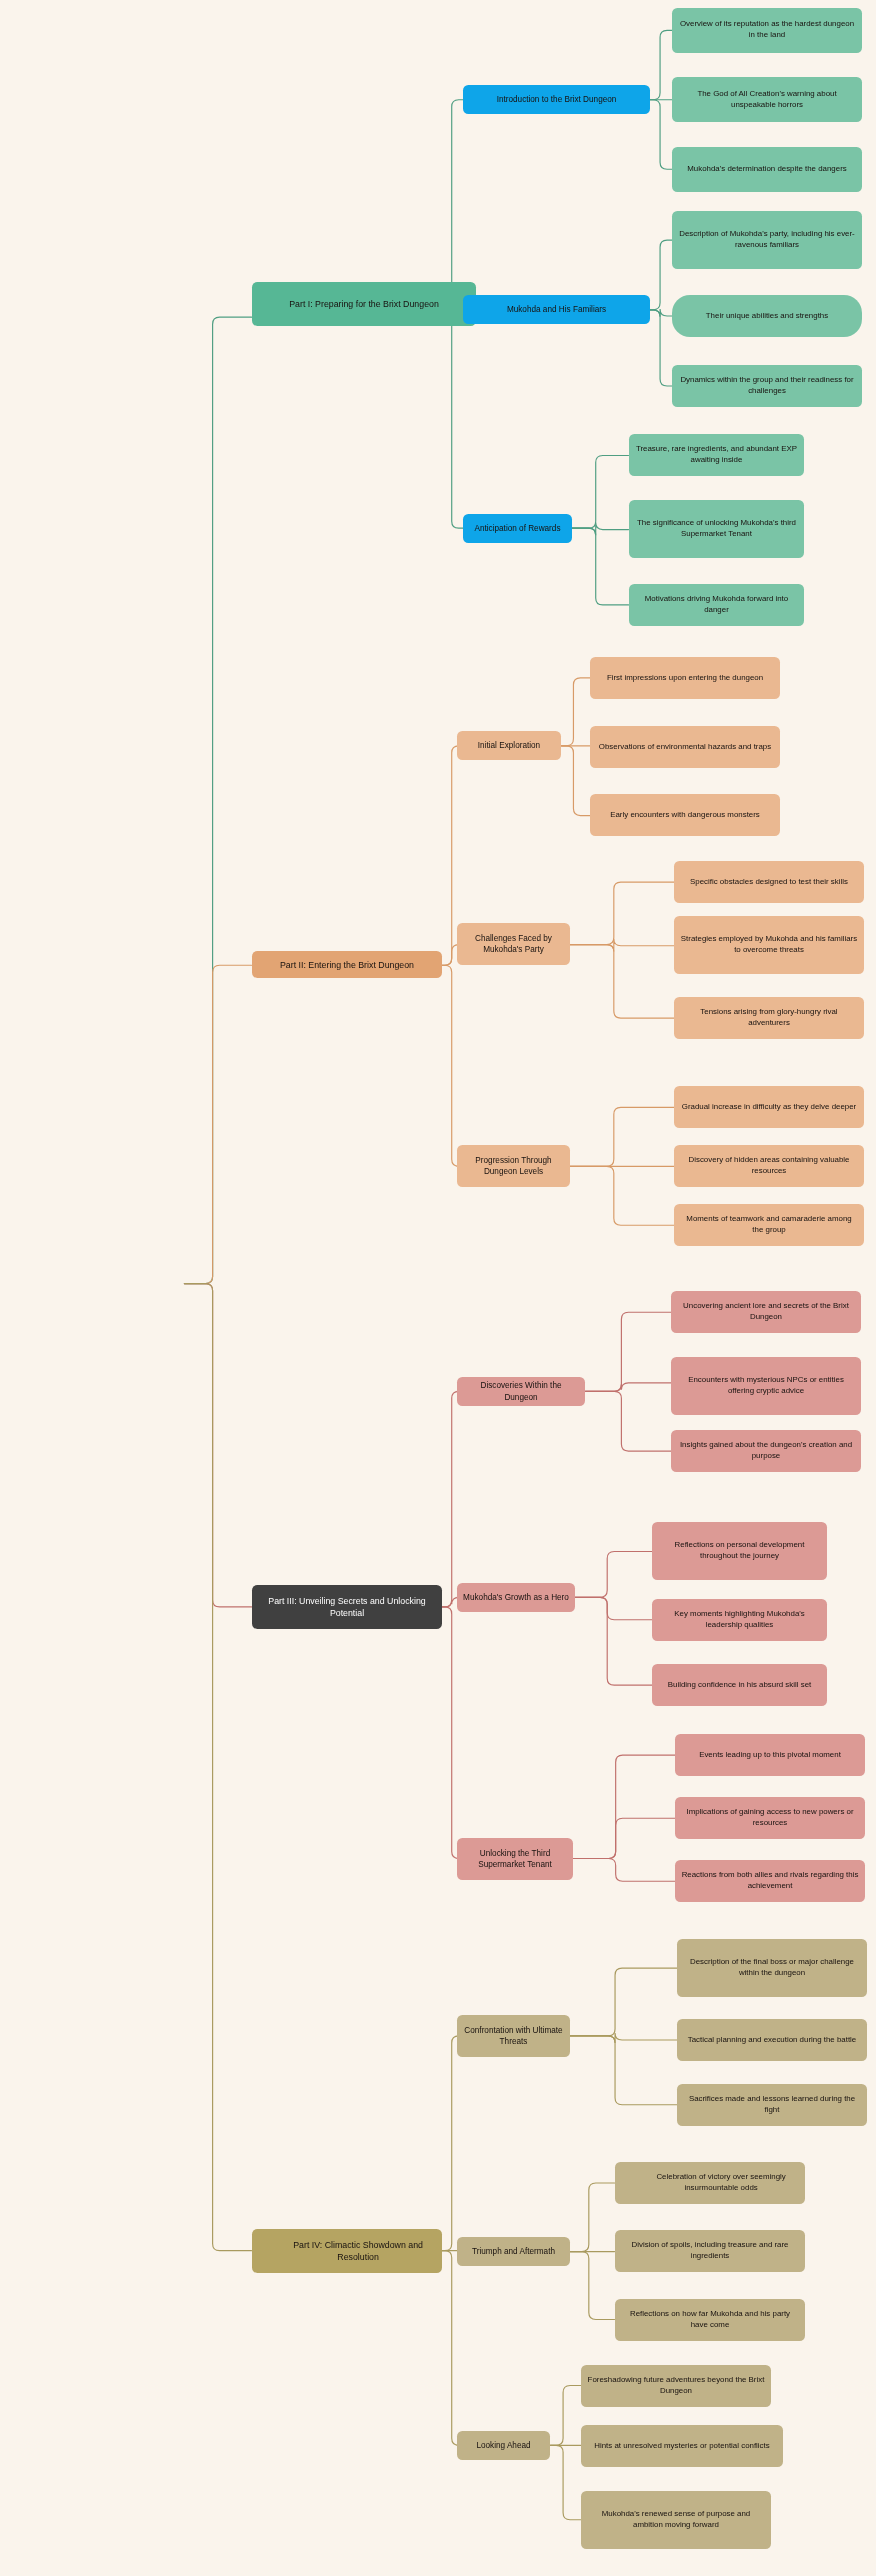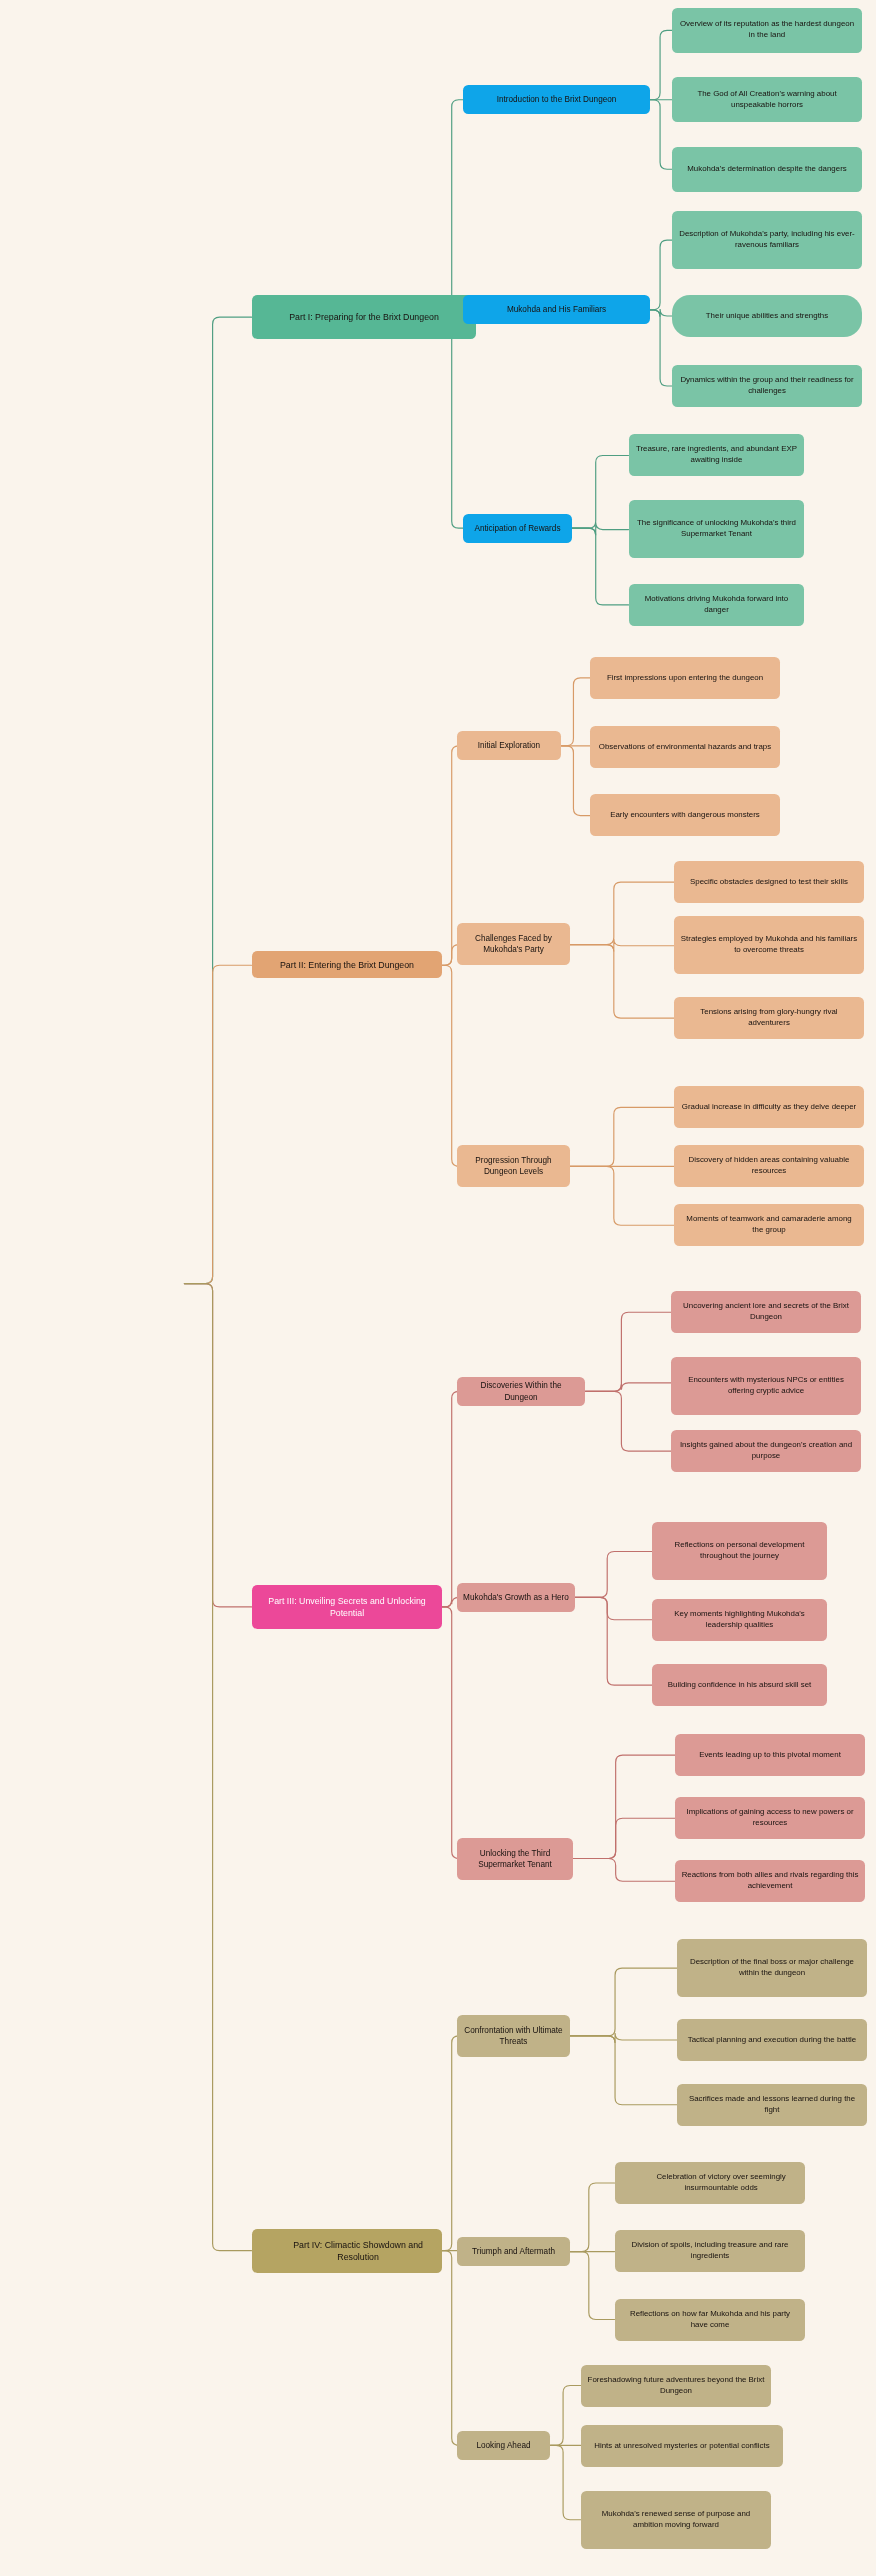--- a/index.html
+++ b/index.html
@@ -47,21 +47,21 @@
   .p1-branch{ background:#56b795; font-size:8.8px; }
   .p1-sub   { background:#0ea5e9; font-size:8.2px; }
   .p1-leaf  { background:#7ac4a6; font-size:7.9px; }
 
   
   .p2-branch{ background:#e2a473; font-size:8.8px; }
   .p2-sub   { background:#eab891; font-size:8.2px; }
   .p2-leaf  { background:#eab891; font-size:7.9px; }
 
   
-  .p3-branch{ background:#ec4899; font-size:8.8px; color:#ffffff; }
+  .p3-branch{ background:#404040; font-size:8.8px; color:#ffffff; }
   .p3-sub   { background:#dc9a95; font-size:8.2px; }
   .p3-leaf  { background:#dc9a95; font-size:7.9px; }
 
   
   .p4-branch{ background:#b5a462; font-size:8.8px; }
   .p4-sub   { background:#c0b288; font-size:8.2px; }
   .p4-leaf  { background:#c0b288; font-size:7.9px; }
 </style>
 </head>
 <body>
@@ -116,21 +116,21 @@
       <path d="M 977 3857.5 L 996.92 3857.5 Q 1008.92 3857.5 1008.92 3845.5 L 1008.92 3752 Q 1008.92 3740 1020.92 3740 L 1053 3740" fill="none" stroke="#a99a5f" stroke-width="2" stroke-linecap="round"></path>
       <path d="M 977 3857.5 L 1053 3857.5" fill="none" stroke="#a99a5f" stroke-width="2" stroke-linecap="round"></path>
       <path d="M 977 3857.5 L 996.92 3857.5 Q 1008.92 3857.5 1008.92 3869.5 L 1008.92 3962 Q 1008.92 3974 1020.92 3974 L 1053 3974" fill="none" stroke="#a99a5f" stroke-width="2" stroke-linecap="round"></path>
       <path d="M 756 3856 L 762 3856 Q 774 3856 774 3868 L 774 4177.5 Q 774 4189.5 786 4189.5 L 783 4189.5" fill="none" stroke="#a99a5f" stroke-width="2" stroke-linecap="round"></path>
       <path d="M 943 4189.5 L 952.84 4189.5 Q 964.84 4189.5 964.84 4177.5 L 964.84 4099 Q 964.84 4087 976.84 4087 L 995 4087" fill="none" stroke="#a99a5f" stroke-width="2" stroke-linecap="round"></path>
       <path d="M 943 4189.5 L 995 4189.5" fill="none" stroke="#a99a5f" stroke-width="2" stroke-linecap="round"></path>
       <path d="M 943 4189.5 L 952.84 4189.5 Q 964.84 4189.5 964.84 4201.5 L 964.84 4305 Q 964.84 4317 976.84 4317 L 995 4317" fill="none" stroke="#a99a5f" stroke-width="2" stroke-linecap="round"></path>
     </svg>
 
 
-  <div class="node p1-branch" style="left:252px;top:295px;width:224px;height:44px;">
+  <div class="node p1-branch" style="left:252px;top:282px;width:224px;height:44px;">
     <span class="lbl">Part I: Preparing for the Brixt Dungeon</span>
   </div>
 
   <div class="node p1-sub" style="left:463px;top:85px;width:187px;height:29px;">
     <span class="lbl">Introduction to the Brixt Dungeon</span>
   </div>
   <div class="node p1-leaf" style="left:672px;top:7.6px;width:190px;height:45px;">
     <span class="lbl">Overview of its reputation as the hardest dungeon in the land</span>
   </div>
   <div class="node p1-leaf" style="left:672px;top:77px;width:190px;height:45px;">

